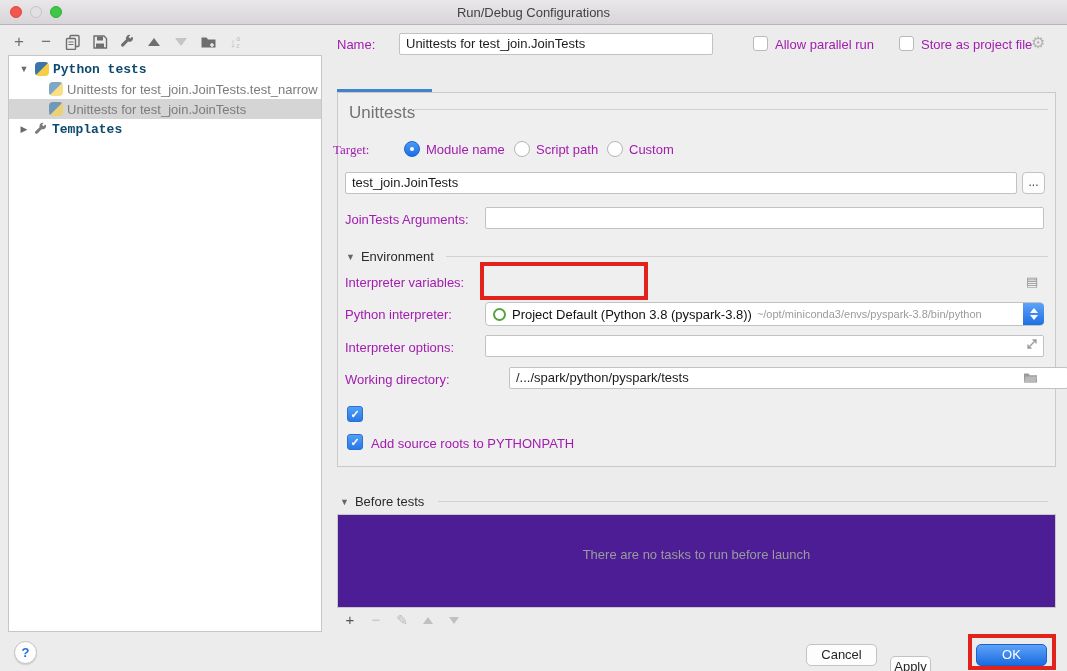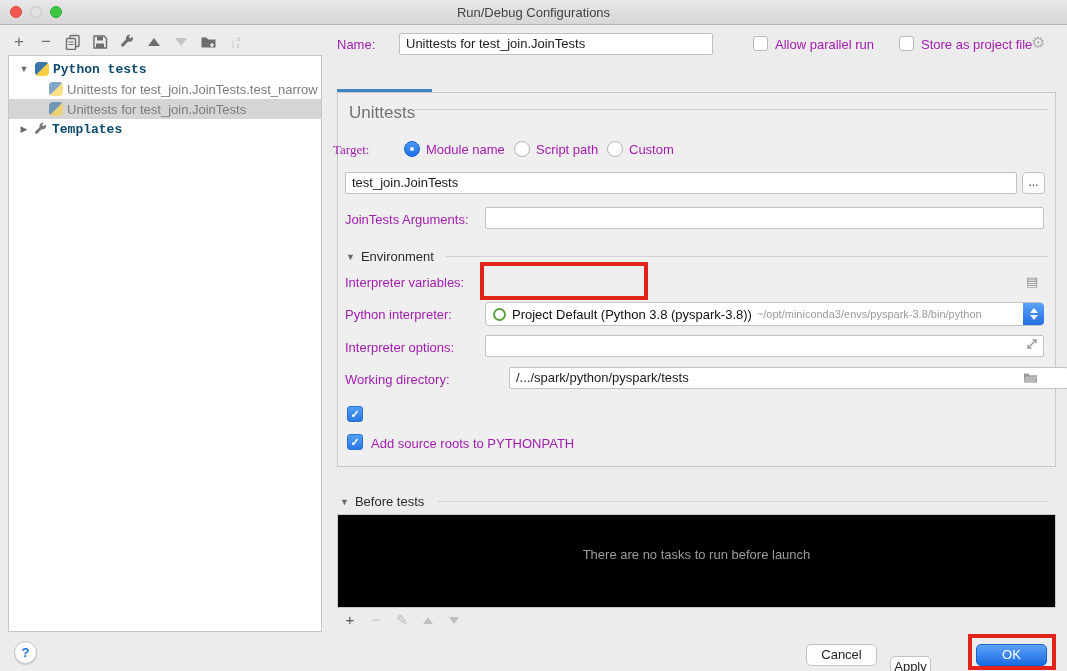--- a/index.html
+++ b/index.html
@@ -78,21 +78,21 @@
   .conda { width:13px; height:13px; border-radius:50%; border:2.5px solid #57a13e; margin:0 6px 0 7px; flex:0 0 auto; }
   .combo-main { color:#111; white-space:nowrap; }
   .combo-path { color:#9b9b9b; font-size:11px; margin-left:5px; white-space:nowrap; overflow:hidden; flex:1 1 auto; }
   .stepper { position:absolute; right:0; top:0; width:21px; height:22px; border-radius:0 4px 4px 0;
     background:linear-gradient(180deg,#5ea2f7,#1f70e5); display:flex; flex-direction:column; align-items:center; justify-content:center; gap:2px; }
   .chev { width:0; height:0; border-left:4px solid transparent; border-right:4px solid transparent; }
   .chev.up { border-bottom:5px solid #fff; }
   .chev.dn { border-top:5px solid #fff; }
 
   
-  .bl-panel { position:absolute; left:337px; top:514px; width:719px; height:94px; background:#000000; border:1px solid #c9c9c9; }
+  .bl-panel { position:absolute; left:337px; top:514px; width:719px; height:94px; background:#4c1d95; border:1px solid #c9c9c9; }
   .bl-empty { position:absolute; left:0; top:32px; width:100%; text-align:center; color:#9b9b9b; }
   .bl-toolbar { position:absolute; left:343px; top:612px; display:flex; align-items:center; gap:12px; }
   .bl-toolbar .tbi { width:14px; height:16px; }
   .pencil { color:#b9b9b9; font-size:14px; }
   .tri-up.dis { border-bottom-color:#c0c0c0; }
   .tri-down.dis { border-top-color:#c0c0c0; }
 
   
   .btn { position:absolute; height:22px; border-radius:5px; background:#fdfdfd; border:1px solid #c2c2c2;
     color:#262626; text-align:center; line-height:20px; font-size:13px; }

